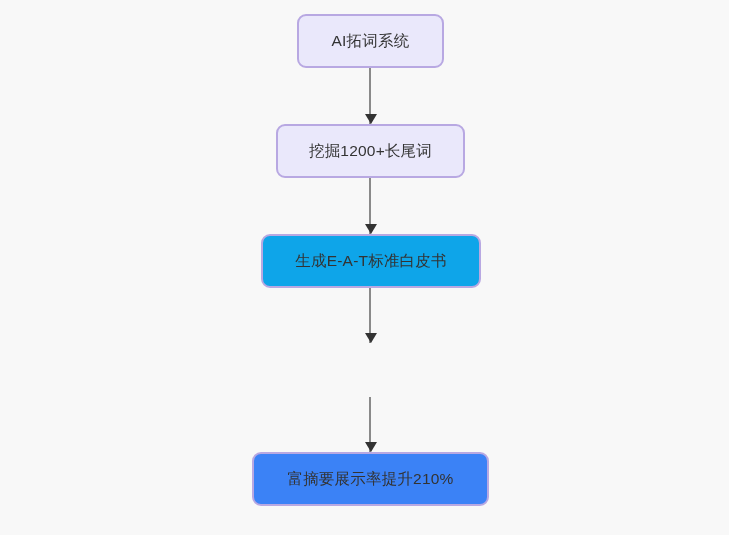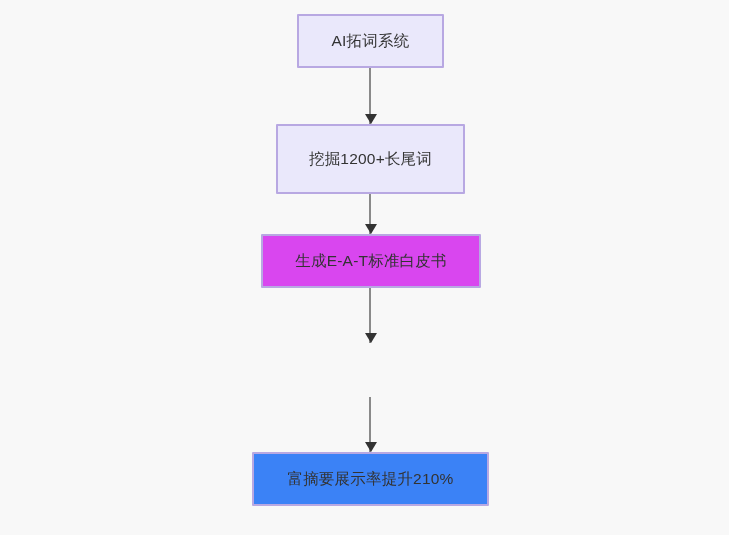--- a/index.html
+++ b/index.html
@@ -18,21 +18,21 @@
     position: relative;
     width: 729px;
     height: 535px;
     background: #f8f8f8;
   }
   .node {
     position: absolute;
     box-sizing: border-box;
     background: #eae8fb;
     border: 2px solid #b8a8e2;
-    border-radius: 1px;
+    border-radius: 9px;
     display: flex;
     align-items: center;
     justify-content: center;
     color: #333333;
     font-size: 15.5px;
     line-height: 1;
     letter-spacing: 0.2px;
     white-space: nowrap;
     user-select: none;
   }
@@ -80,23 +80,23 @@
     <div class="edge-head" style="top: 45px; border-top-color: rgb(51, 51, 51);"></div>
   </div>
   <div class="edge" style="left: 370px; top: 397px; height: 55px;">
     <div class="edge-line" style="height: 55px; left: -1px; background: rgb(138, 138, 138);"></div>
     <div class="edge-head" style="top: 45px; border-top-color: rgb(51, 51, 51);"></div>
   </div>
 
   <div class="node" style="left: 297px; top: 14px; width: 147px; height: 54px; background: rgb(234, 232, 251); border-color: rgb(184, 168, 226); color: rgb(51, 51, 51);">
     <span class="node-label">AI拓词系统</span>
   </div>
-  <div class="node" style="left: 276px; top: 124px; width: 189px; height: 70px; background: rgb(234, 232, 251); border-color: rgb(184, 168, 226); color: rgb(51, 51, 51);">
+  <div class="node" style="left: 276px; top: 124px; width: 189px; height: 54px; background: rgb(234, 232, 251); border-color: rgb(184, 168, 226); color: rgb(51, 51, 51);">
     <span class="node-label">挖掘1200+长尾词</span>
   </div>
-  <div class="node" style="left: 261px; top: 234px; width: 220px; height: 54px; background: #d946ef; border-color: rgb(184, 168, 226); color: rgb(51, 51, 51); text-align: right;">
+  <div class="node" style="left: 261px; top: 234px; width: 220px; height: 54px; background: #0ea5e9; border-color: rgb(184, 168, 226); color: rgb(51, 51, 51); text-align: right;">
     <span class="node-label">生成E-A-T标准白皮书</span>
   </div>
   <div class="node" style="left: 252px; top: 452px; width: 237px; height: 54px; background: #3b82f6; border-color: rgb(184, 168, 226); color: rgb(51, 51, 51);">
     <span class="node-label">富摘要展示率提升210%</span>
   </div>
 
 </div>
 
 </body></html>

